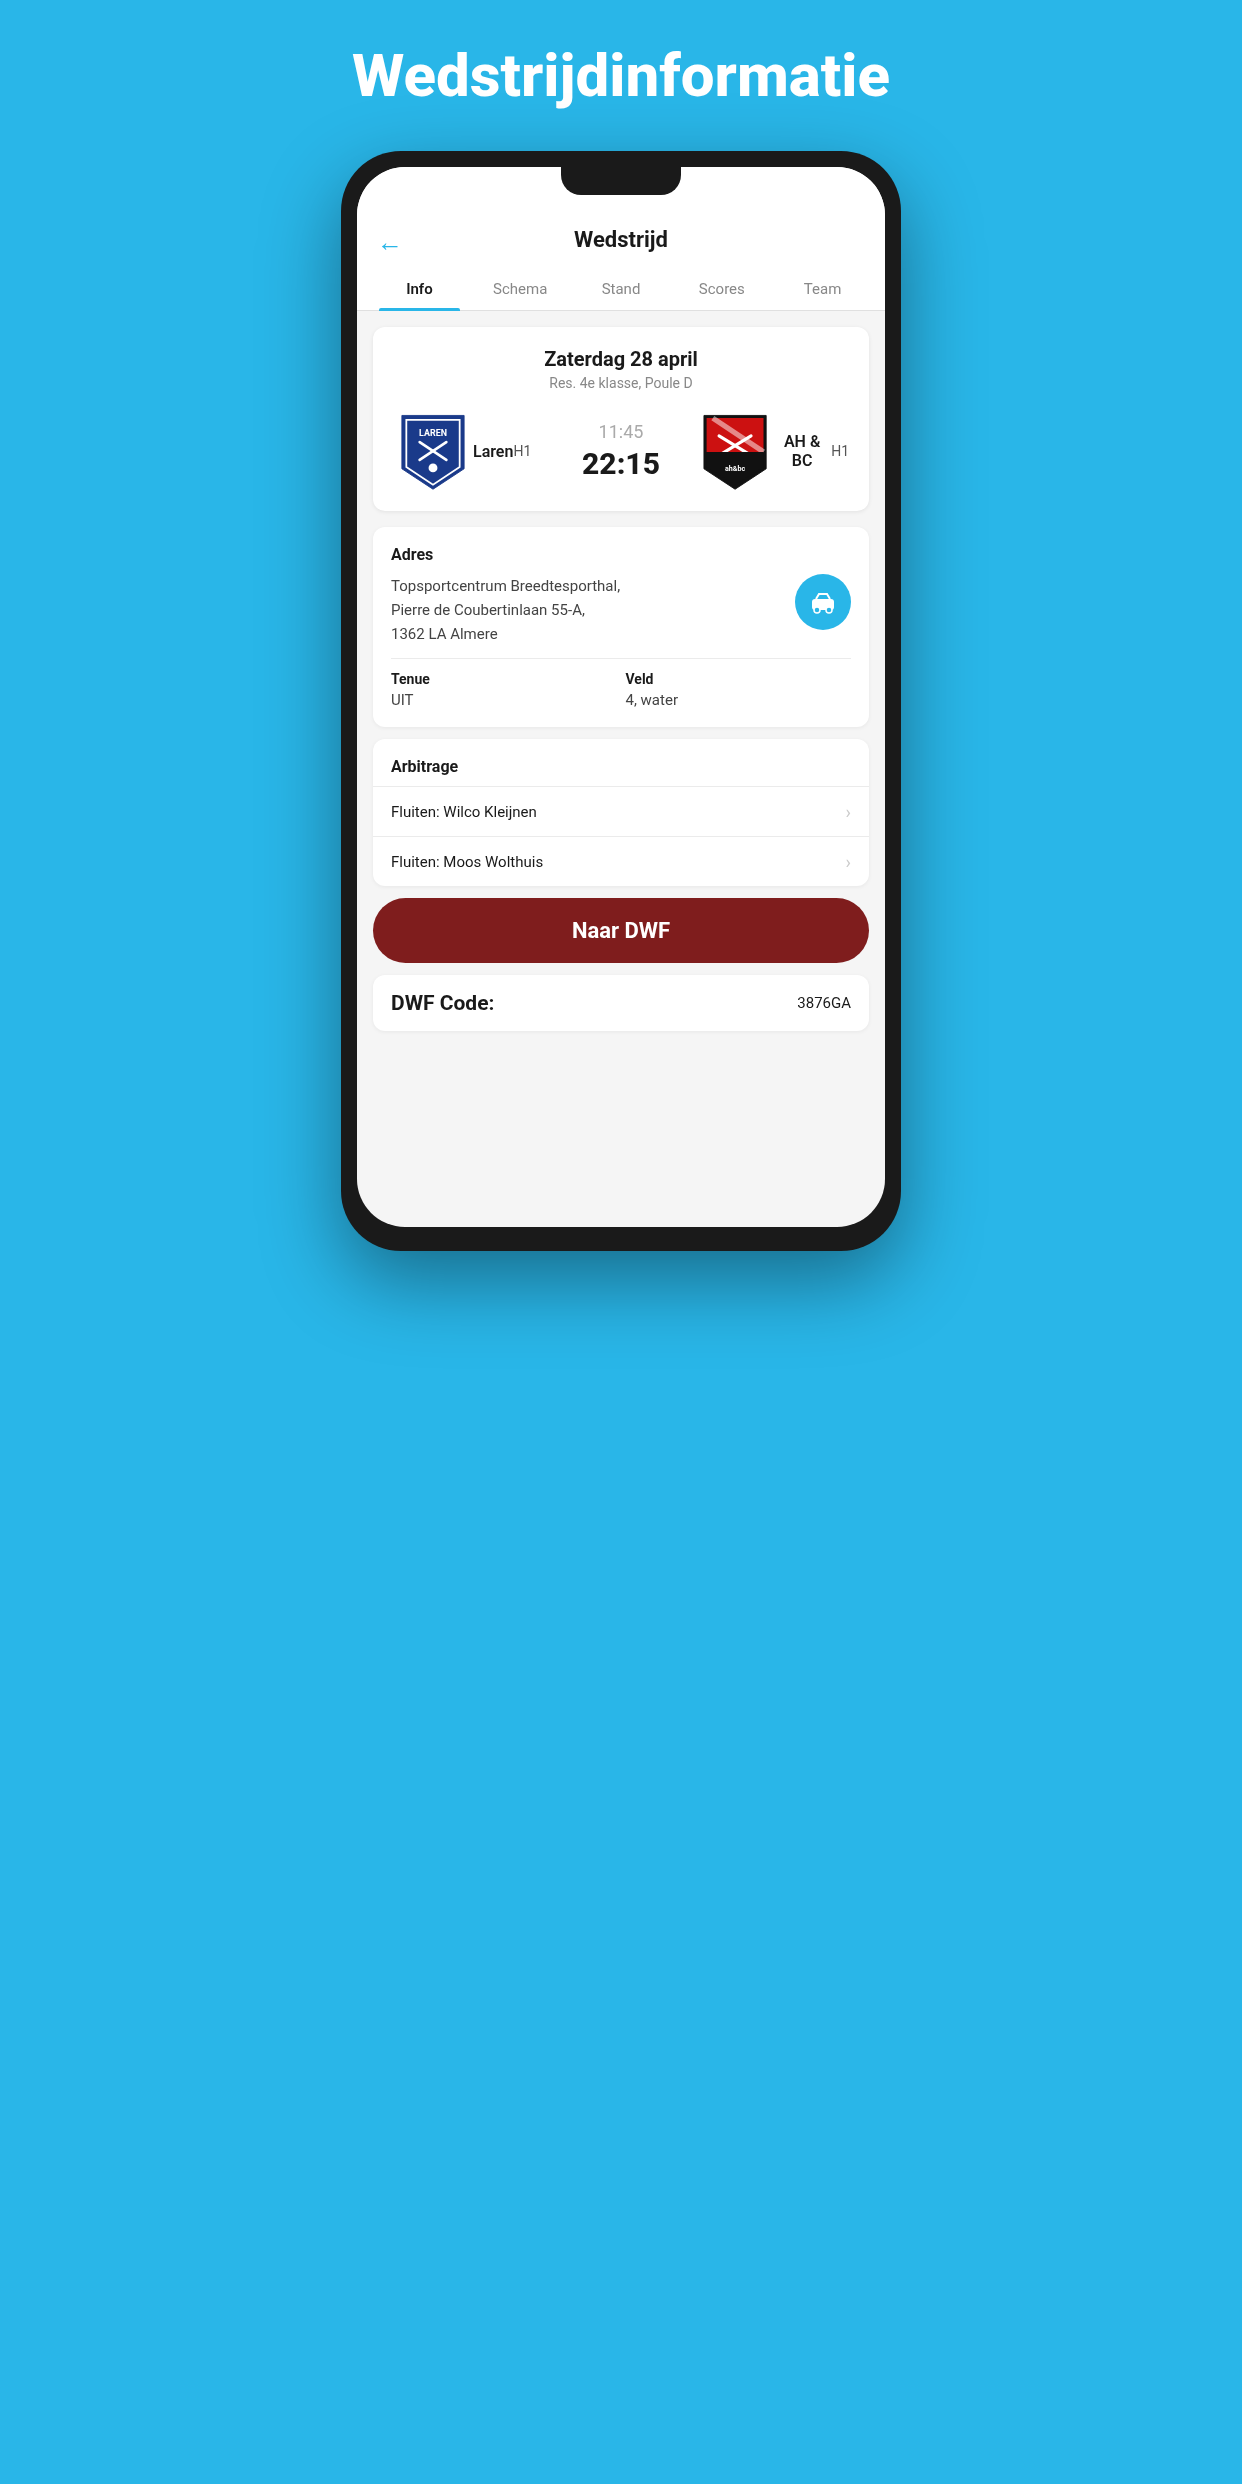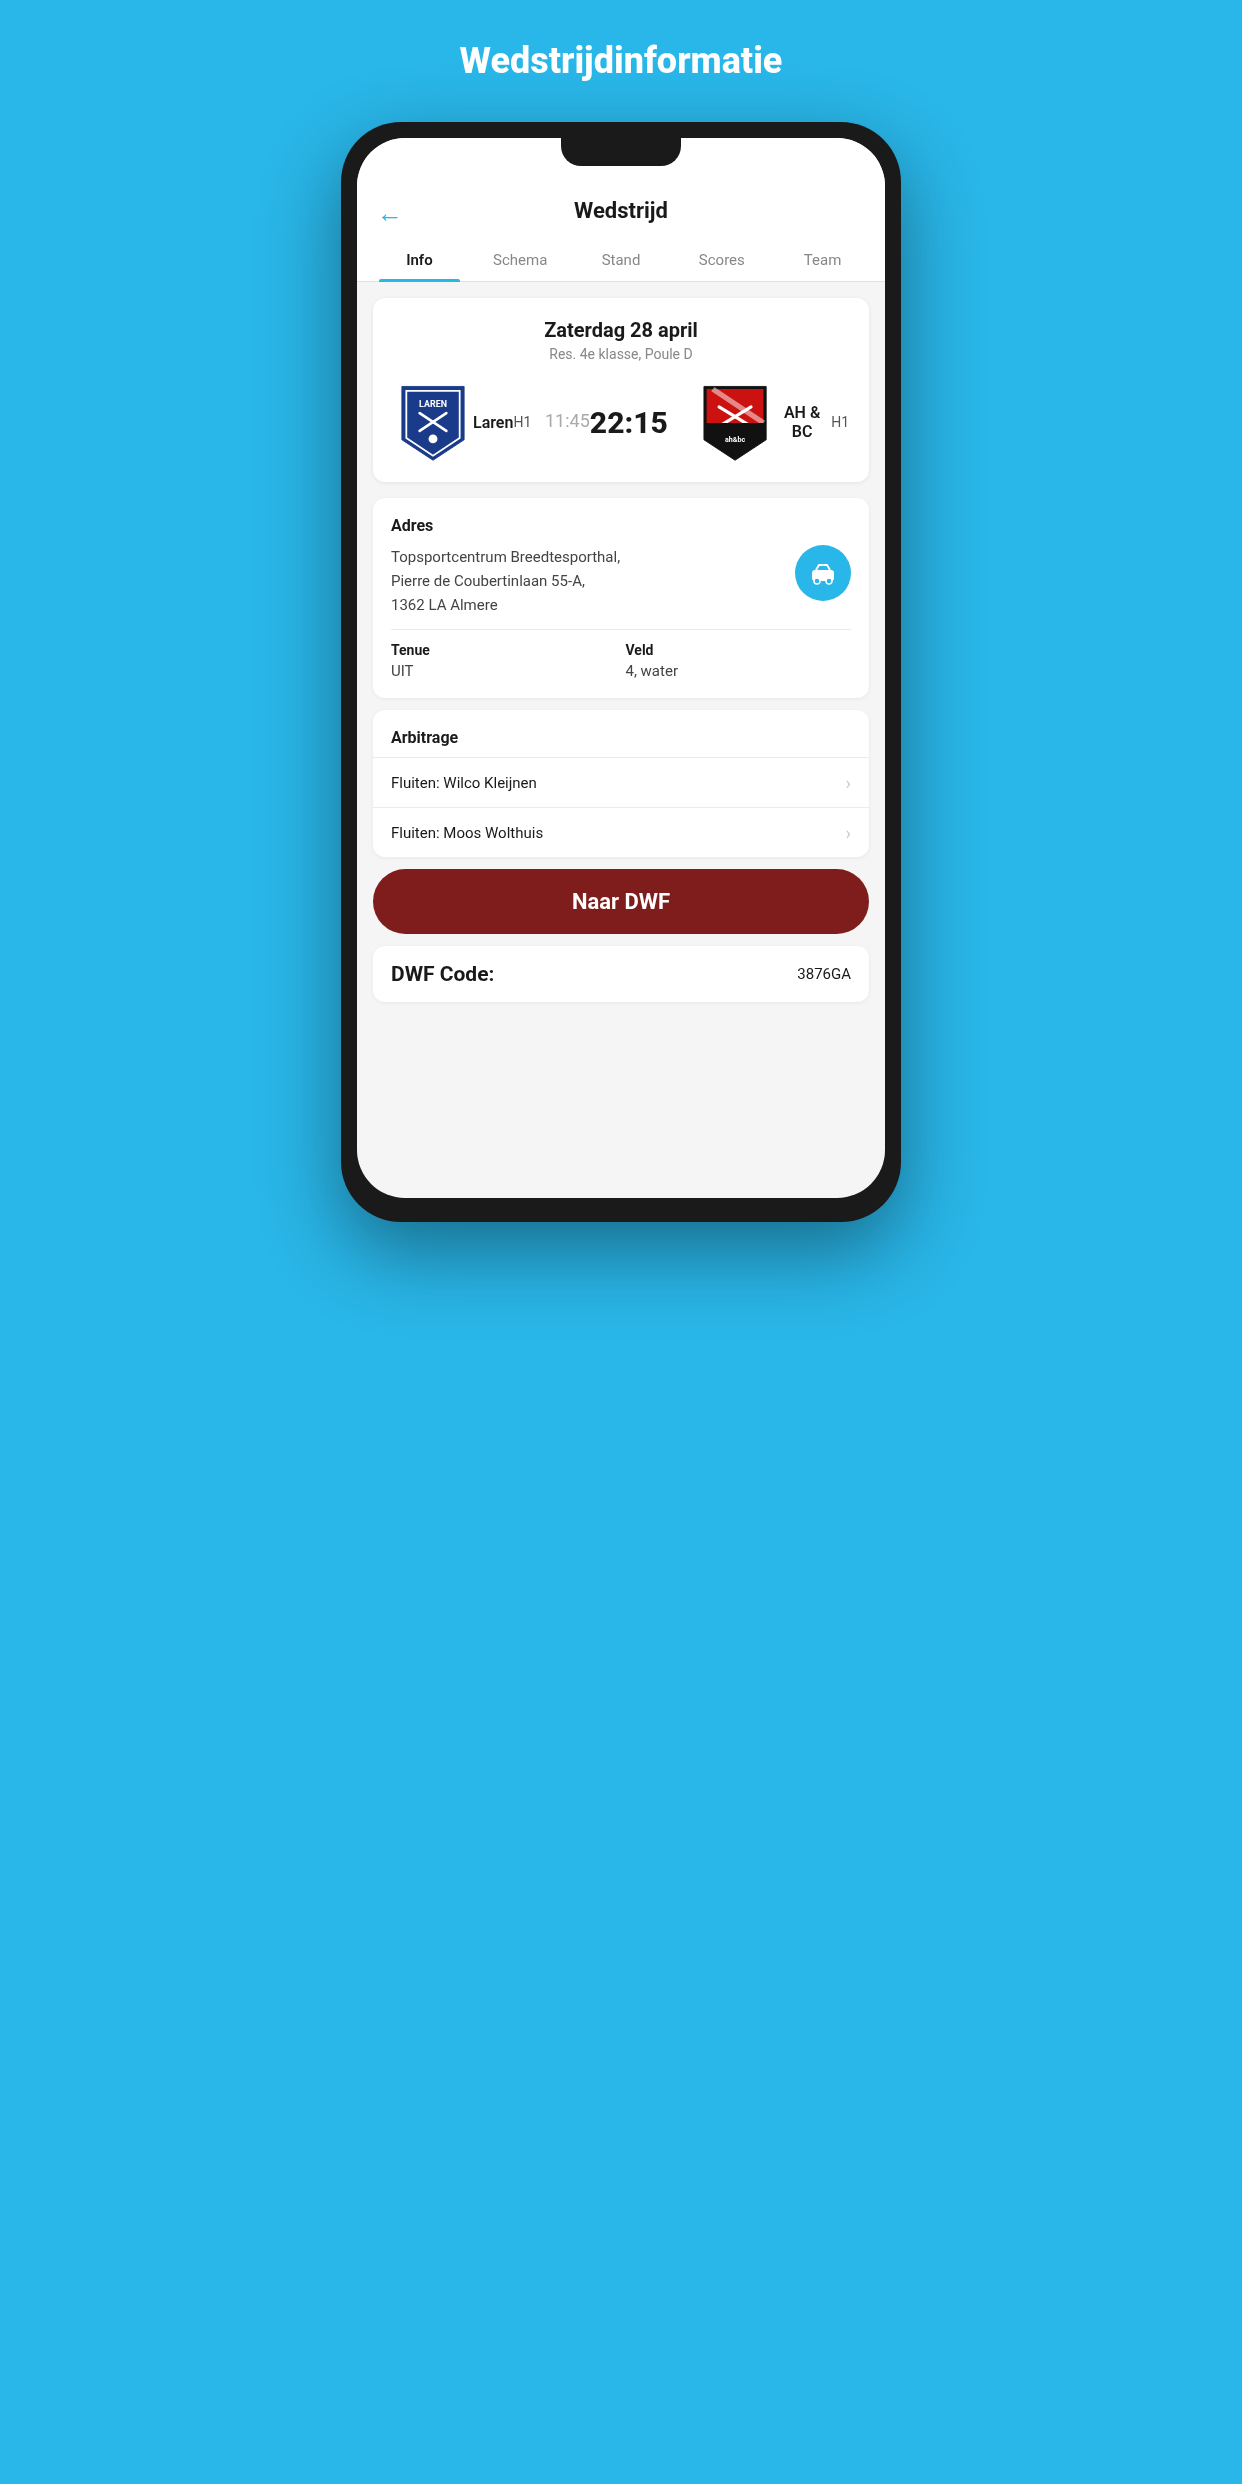--- a/index.html
+++ b/index.html
@@ -8,21 +8,21 @@
       background-color: #29b6e8;
       min-height: 100vh;
       display: flex;
       flex-direction: column;
       align-items: center;
       font-family: -apple-system, BlinkMacSystemFont, 'Segoe UI', Roboto, sans-serif;
       padding: 40px 20px 60px;
     }
     .page-title {
       color: white;
-      font-size: 36px;
+      font-size: 60px;
       font-weight: 800;
       text-align: center;
       margin-bottom: 40px;
       width: 100%;
       max-width: 700px;
     }
     
     .phone-frame {
       background: #1a1a1a;
       border-radius: 60px;
@@ -143,21 +143,21 @@
       font-weight: 600;
       color: #1a1a1a;
     }
     .team-sub {
       font-size: 14px;
       color: #555;
     }
     .score-block {
       flex: 1;
       display: flex;
-      flex-direction: row;
+      flex-direction: column;
       align-items: center;
     }
     .score-time {
       font-size: 18px;
       color: #aaa;
       margin-bottom: 4px;
     }
     .score-main {
       font-size: 30px;
       font-weight: 800;

